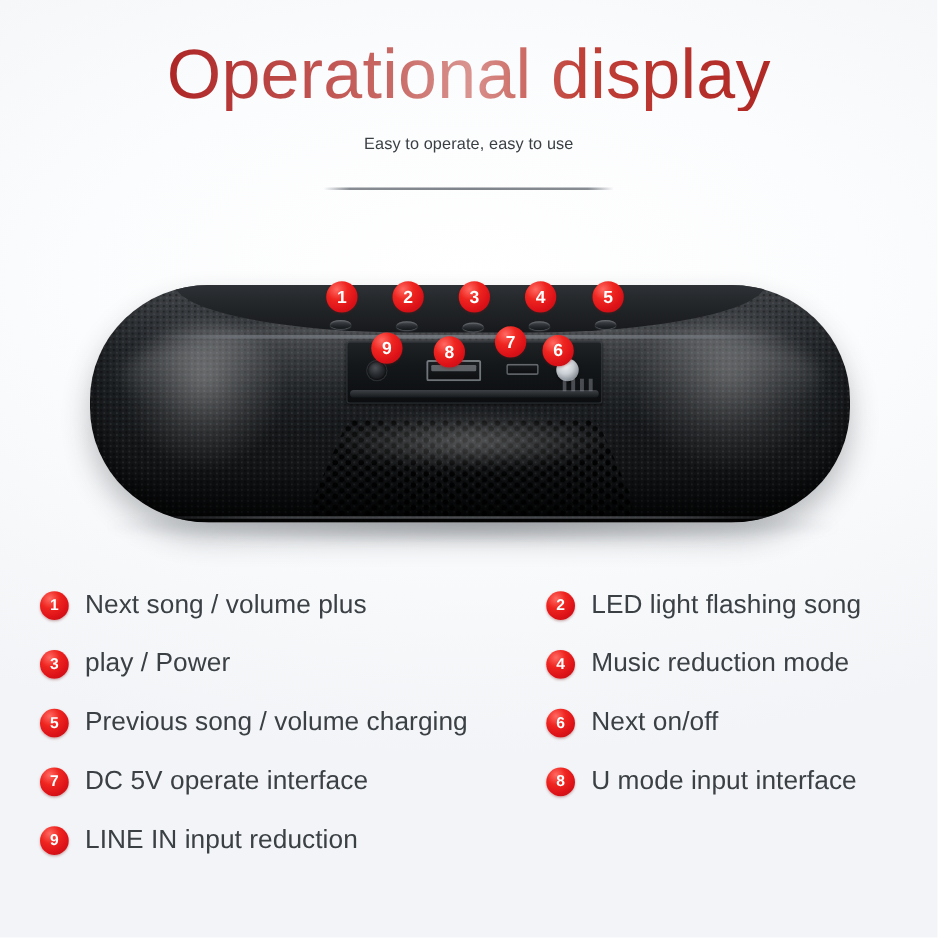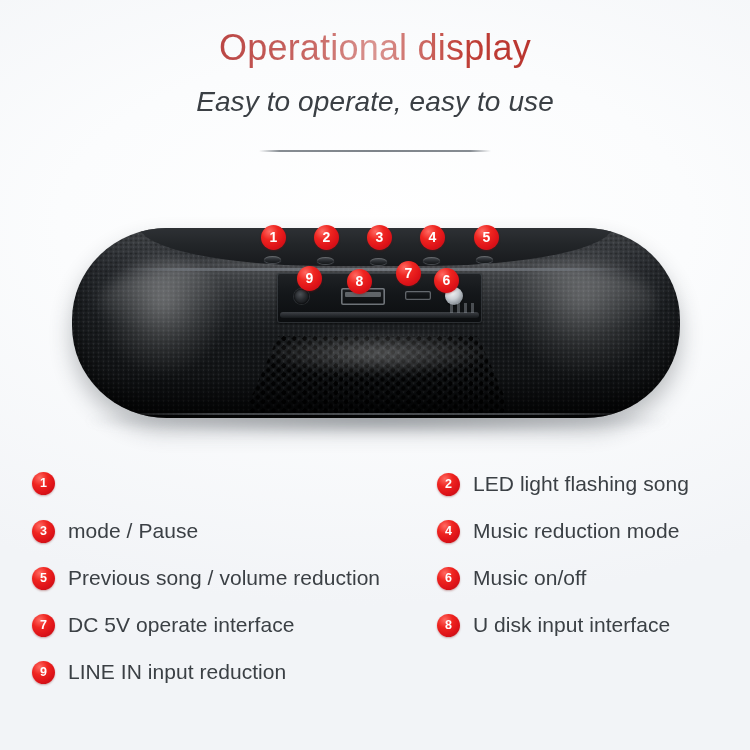--- a/index.html
+++ b/index.html
@@ -27,46 +27,45 @@
   
   .header {
     position: absolute;
     top: 0; left: 0;
     width: 750px;
     text-align: center;
   }
   .title {
     margin: 0;
     padding-top: 29px;
-    font-size: 36px;
+    font-size: 56px;
     font-weight: 400;
     letter-spacing: 0.2px;
     line-height: 1.08;
     background-image: linear-gradient(
         90deg,
         #a01f1f 0%,
         #ae2626 18%,
         #c96a66 42%,
         #d99490 50%,
         #c04038 62%,
         #b22a26 80%,
         #a82323 100%);
     -webkit-background-clip: text;
     background-clip: text;
     color: transparent;
     -webkit-text-fill-color: transparent;
   }
   .subtitle {
     margin: 0;
     padding-top: 18px;
-    font-size: 28px;
+    font-size: 13px;
     font-weight: 400;
     color: #3a3f44;
     letter-spacing: 0.1px;
-    font-style: italic;
   }
   .divider {
     position: absolute;
     top: 150px;
     left: 259px;
     width: 232px;
     height: 2px;
     background: linear-gradient(90deg, rgba(140,146,152,0) 0%, #868c92 9%, #7e848a 50%, #868c92 91%, rgba(140,146,152,0) 100%);
   }
 
@@ -430,55 +429,56 @@
     <div class="badge callout" style="left:297px; top:66px;">9</div>
     <div class="badge callout" style="left:347px; top:69px;">8</div>
     <div class="badge callout" style="left:396px; top:61px;">7</div>
     <div class="badge callout" style="left:434px; top:68px;">6</div>
   </div>
 
   <div class="legend">
 
     <div class="legend-item col-left row-0">
       <span class="badge">1</span>
+      <span class="legend-label">Next song / volume plus</span>
     </div>
 
     <div class="legend-item col-right row-0">
       <span class="badge">2</span>
       <span class="legend-label">LED light flashing song</span>
     </div>
 
     <div class="legend-item col-left row-1">
       <span class="badge">3</span>
-      <span class="legend-label">mode / Pause</span>
+      <span class="legend-label">play / Power</span>
     </div>
 
     <div class="legend-item col-right row-1">
       <span class="badge">4</span>
       <span class="legend-label">Music reduction mode</span>
     </div>
 
     <div class="legend-item col-left row-2">
       <span class="badge">5</span>
-      <span class="legend-label">Previous song / volume reduction</span>
+      <span class="legend-label">Previous song / volume charging</span>
     </div>
 
     <div class="legend-item col-right row-2">
       <span class="badge">6</span>
-      <span class="legend-label">Music on/off</span>
+      <span class="legend-label">Next on/off</span>
     </div>
 
     <div class="legend-item col-left row-3">
       <span class="badge">7</span>
       <span class="legend-label">DC 5V operate interface</span>
     </div>
 
     <div class="legend-item col-right row-3">
       <span class="badge">8</span>
-      <span class="legend-label">U disk input interface</span>
+      <span class="legend-label">U mode input interface</span>
     </div>
 
     <div class="legend-item col-left row-4">
       <span class="badge">9</span>
       <span class="legend-label">LINE IN input reduction</span>
     </div>
 
   </div>
 </div>
 

